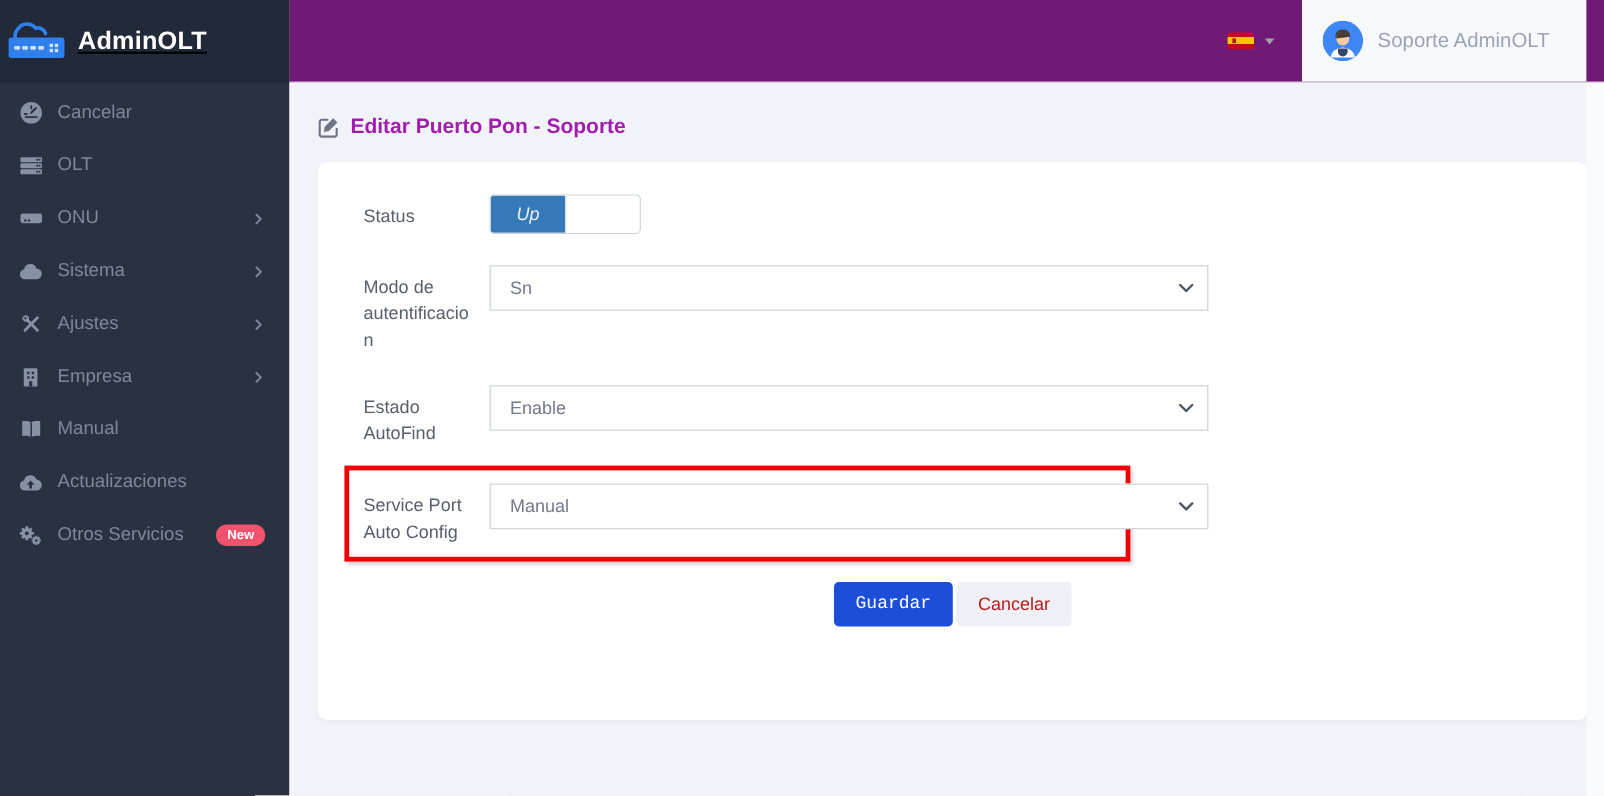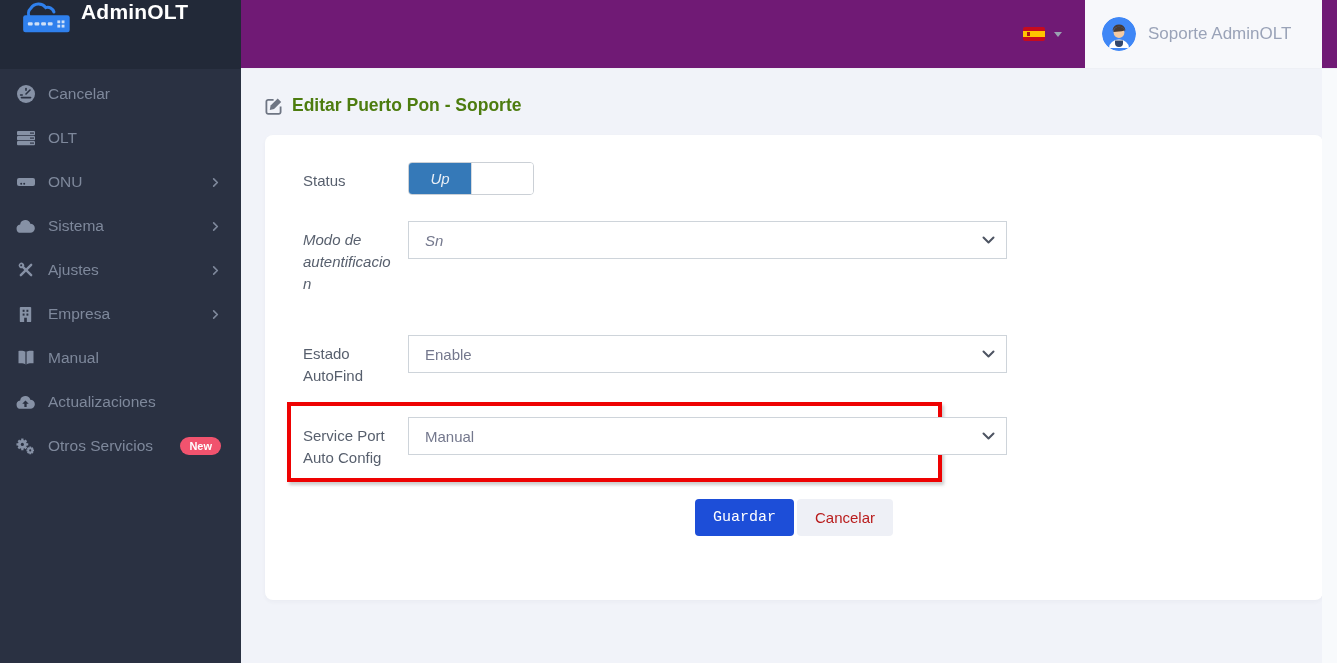--- a/index.html
+++ b/index.html
@@ -6,21 +6,21 @@
   html,body { width:1337px; height:663px; }
   body {
     font-family:"Liberation Sans", sans-serif;
     background:#f1f3f9;
     position:relative;
     overflow:hidden;
   }
 
   
   .sidebar { position:absolute; left:0; top:0; width:241px; height:663px; background:#2a3142; z-index:5; }
-  .logo-wrap { height:69px; background:#222938; display:flex; padding-left:16px; cursor:pointer; }
+  .logo-wrap { height:69px; background:#222938; display:flex; align-items:center; cursor:pointer;text-decoration:underline; }
   .brand-text { color:#ffffff; font-size:21px; font-weight:800; margin-left:7px; letter-spacing:.2px; }
   .menu { padding-top:3px; }
   .menu-item { height:44px; display:flex; align-items:center; padding:0 20px 0 15px; cursor:pointer; }
   .menu-icon { width:21px; height:21px; margin-right:12px; display:flex; align-items:center; justify-content:center; flex-shrink:0; }
   .menu-label { font-size:15.5px; color:#7e889b; flex:1; white-space:nowrap; }
   .chev { width:11px; height:11px; display:flex; }
   .badge-new { background:#f1536e; color:#fff; font-size:11px; font-weight:700; padding:3px 9px; border-radius:10px; margin-left:2px; }
 
   
   .navbar { position:absolute; left:241px; top:0; right:0; height:69px; background:#701a75; display:flex; align-items:stretch; border-bottom:1px solid #eef0f5; z-index:4; }
@@ -34,30 +34,30 @@
   .caret-down { margin-left:9px; width:0; height:0; border-left:4px solid transparent; border-right:4px solid transparent; border-top:5px solid #9aa2b2; }
   .user { width:237px; background:#f7f8fb; display:flex; align-items:center; padding-left:17px; margin-right:15px; cursor:pointer; }
   .avatar { width:34px; height:34px; border-radius:50%; overflow:hidden; flex-shrink:0; display:flex; }
   .user-name { margin-left:12px; font-size:17px; color:#9aa3b8; white-space:nowrap; }
   .scroll-strip { position:absolute; right:0; top:69px; bottom:0; width:15px; background:#f8fafc; z-index:6; }
 
   
   .main { position:absolute; left:241px; top:69px; right:0; bottom:0; background:#f1f3f9; padding:26px 15px 0 24px; }
   .page-title-row { display:flex; align-items:center; }
   .title-icon { margin-right:9px; display:flex; }
-  .page-title { color:#4d7c0f; font-size:17.5px; font-weight:700; }
+  .page-title { color:#a21caf; font-size:17.5px; font-weight:700; }
 
   .card { margin-top:19px; width:1058px; height:465px; background:#fff; border-radius:8px; padding:27px 38px 0; box-shadow:0 2px 4px rgba(50,58,80,.04); }
 
   .frow { display:flex; align-items:flex-start; }
   .flabel { width:90px; margin-right:15px; font-size:15px; color:#575f6d; line-height:22px; padding-top:8px; overflow-wrap:break-word; }
   .fcontrol { width:517px; }
   .row-nombre { margin-bottom:21px; }
   .row-status { margin-bottom:26px; }
-  .row-modo { margin-bottom:40px;font-style:italic; }
+  .row-modo { margin-bottom:26px; }
   .row-autofind { margin-bottom:15px; }
 
   .text-input { width:100%; height:38px; border:1px solid #ced4da; border-radius:4px; padding:0 12px; font-size:15px; color:#74788d; font-family:inherit; background:#fff; outline:none; }
 
   .toggle { width:126px; height:33px; border:1px solid #cbd0d6; border-radius:4px; overflow:hidden; display:flex; cursor:pointer; background:#fff;font-style:italic; }
   .toggle-on { width:62px; background:#3579b8; color:#e9eff6; display:flex; align-items:center; justify-content:center; font-size:15px; }
   .toggle-off { flex:1; background:#ffffff; border-left:1px solid #d6dadf; }
 
   .select { position:relative; width:599px; height:38px; border:1px solid #ced4da; border-radius:0; display:flex; align-items:center; padding:0 34px 0 16px; font-size:15px; color:#74788d; cursor:pointer; background:#fff; }
   .sel-chev { position:absolute; right:11px; top:50%; transform:translateY(-50%); display:flex; }

